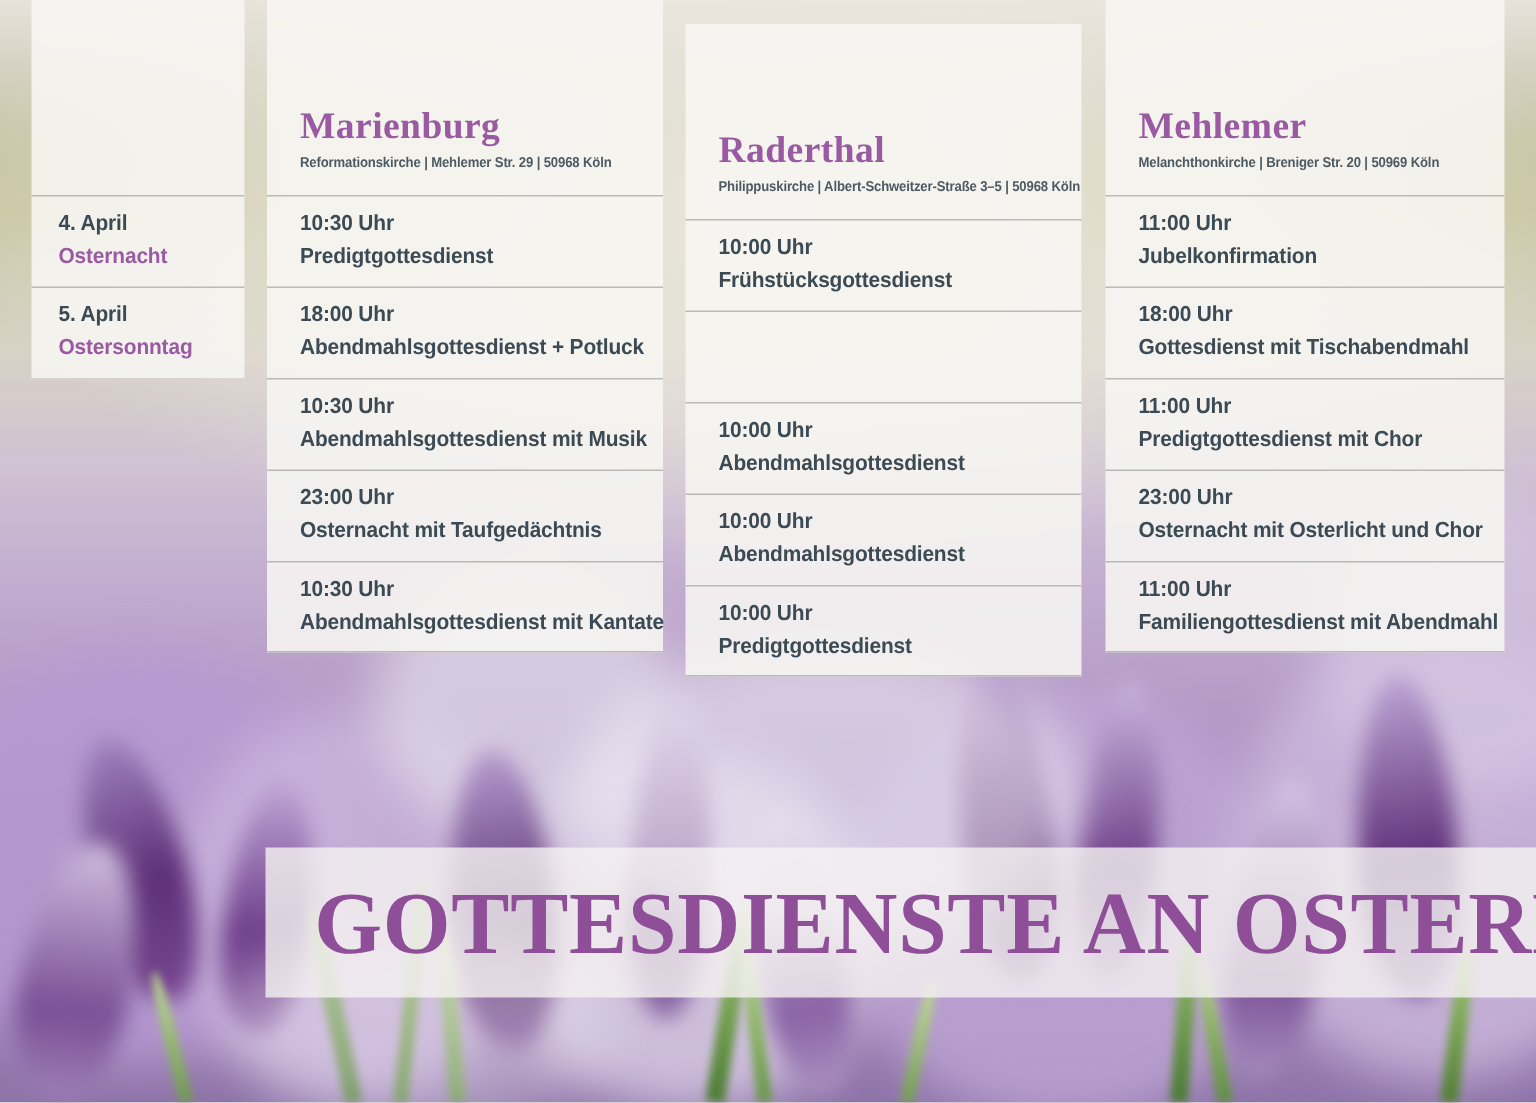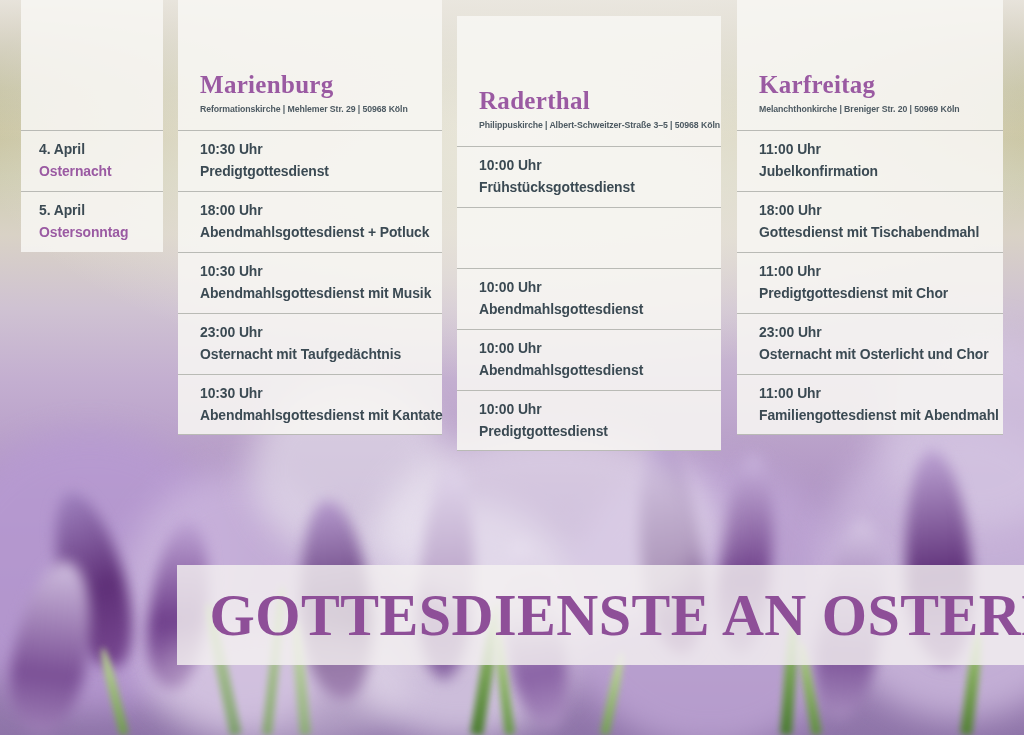--- a/index.html
+++ b/index.html
@@ -222,21 +222,21 @@
       <div class="row-l2">Abendmahlsgottesdienst</div>
     </div>
     <div class="row last">
       <div class="row-l1">10:00 Uhr</div>
       <div class="row-l2">Predigtgottesdienst</div>
     </div>
   </div>
 
   <div class="card" id="col-zol">
     <div class="card-head">
-      <div class="loc-name">Karfreitag</div>
+      <div class="loc-name">Mehlemer</div>
       <div class="loc-addr">Melanchthonkirche | Breniger Str. 20 | 50969 Köln</div>
     </div>
 
     <div class="row">
       <div class="row-l1">11:00 Uhr</div>
       <div class="row-l2">Jubelkonfirmation</div>
     </div>
     <div class="row">
       <div class="row-l1">18:00 Uhr</div>
       <div class="row-l2">Gottesdienst mit Tischabendmahl</div>

